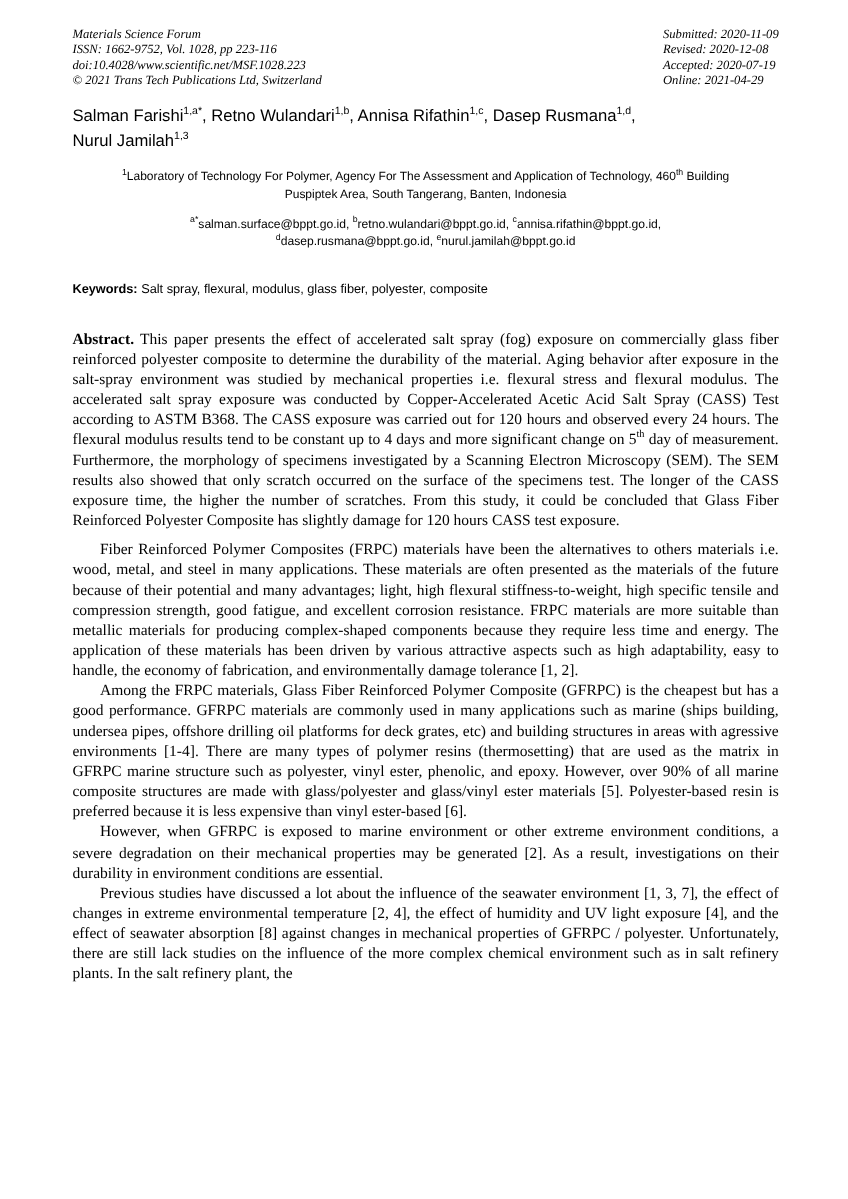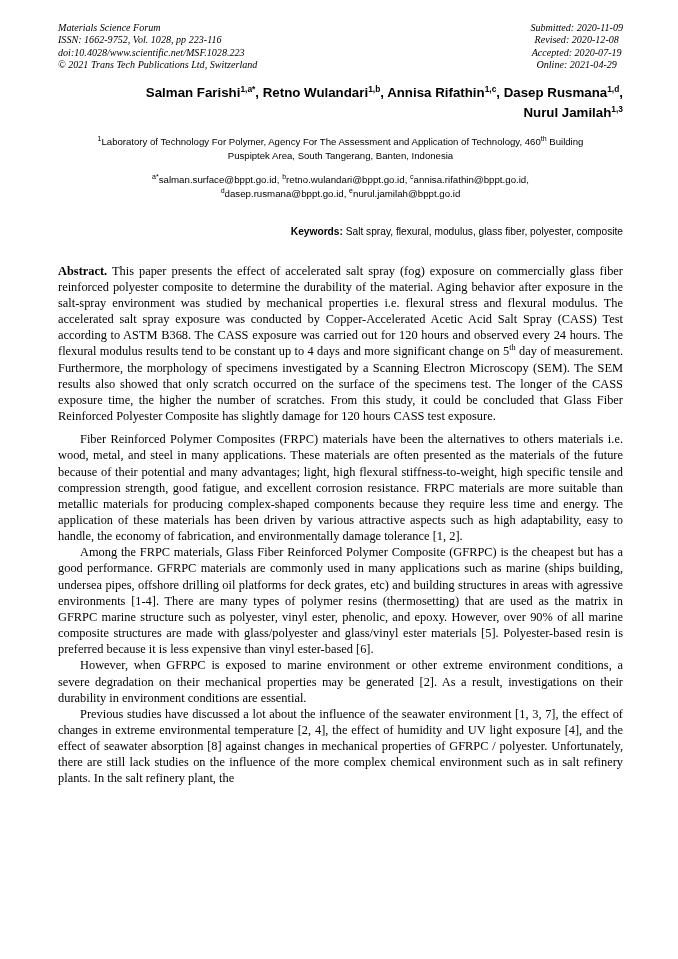--- a/index.html
+++ b/index.html
@@ -28,41 +28,41 @@
     display: flex;
     justify-content: space-between;
     align-items: flex-start;
     font-style: italic;
     font-size: 10.1px;
     line-height: 12.4px;
     font-family: "Liberation Serif", serif;
     margin-bottom: 0;
   }
   .journal-header .left-col { text-align: left; }
-  .journal-header .right-col { text-align: center; }
+  .journal-header .right-col { text-align: left; }
   .journal-header div > div { white-space: nowrap; }
 
   
   .title-block {
     margin-top: 20px;
     text-align: center;
     font-family: "Liberation Sans", sans-serif;
     font-weight: bold;
     font-size: 14.4px;
     line-height: 19px;
     letter-spacing: -0.15px;
   }
   .title-line { display: block; }
 
   
   .authors-block {
     margin-top: 11px;
-    text-align: right;
+    text-align: left;
     font-family: "Liberation Sans", sans-serif;
-    font-weight: bold;
+    font-weight: normal;
     font-size: 13.3px;
     line-height: 20px;
   }
   .authors-block sup {
     font-size: 8.4px;
     vertical-align: super;
     line-height: 0;
   }
 
   
@@ -94,21 +94,21 @@
     vertical-align: super;
     line-height: 0;
   }
 
   
   .keywords-block {
     margin-top: 23px;
     font-family: "Liberation Sans", sans-serif;
     font-size: 10.2px;
     line-height: 14px;
-    text-align: right;
+    text-align: left;
   }
   .keywords-block .kw-label {
     font-weight: bold;
   }
 
   
   .abstract-block {
     margin-top: 24px;
     font-family: "Liberation Serif", serif;
     font-size: 12.4px;

